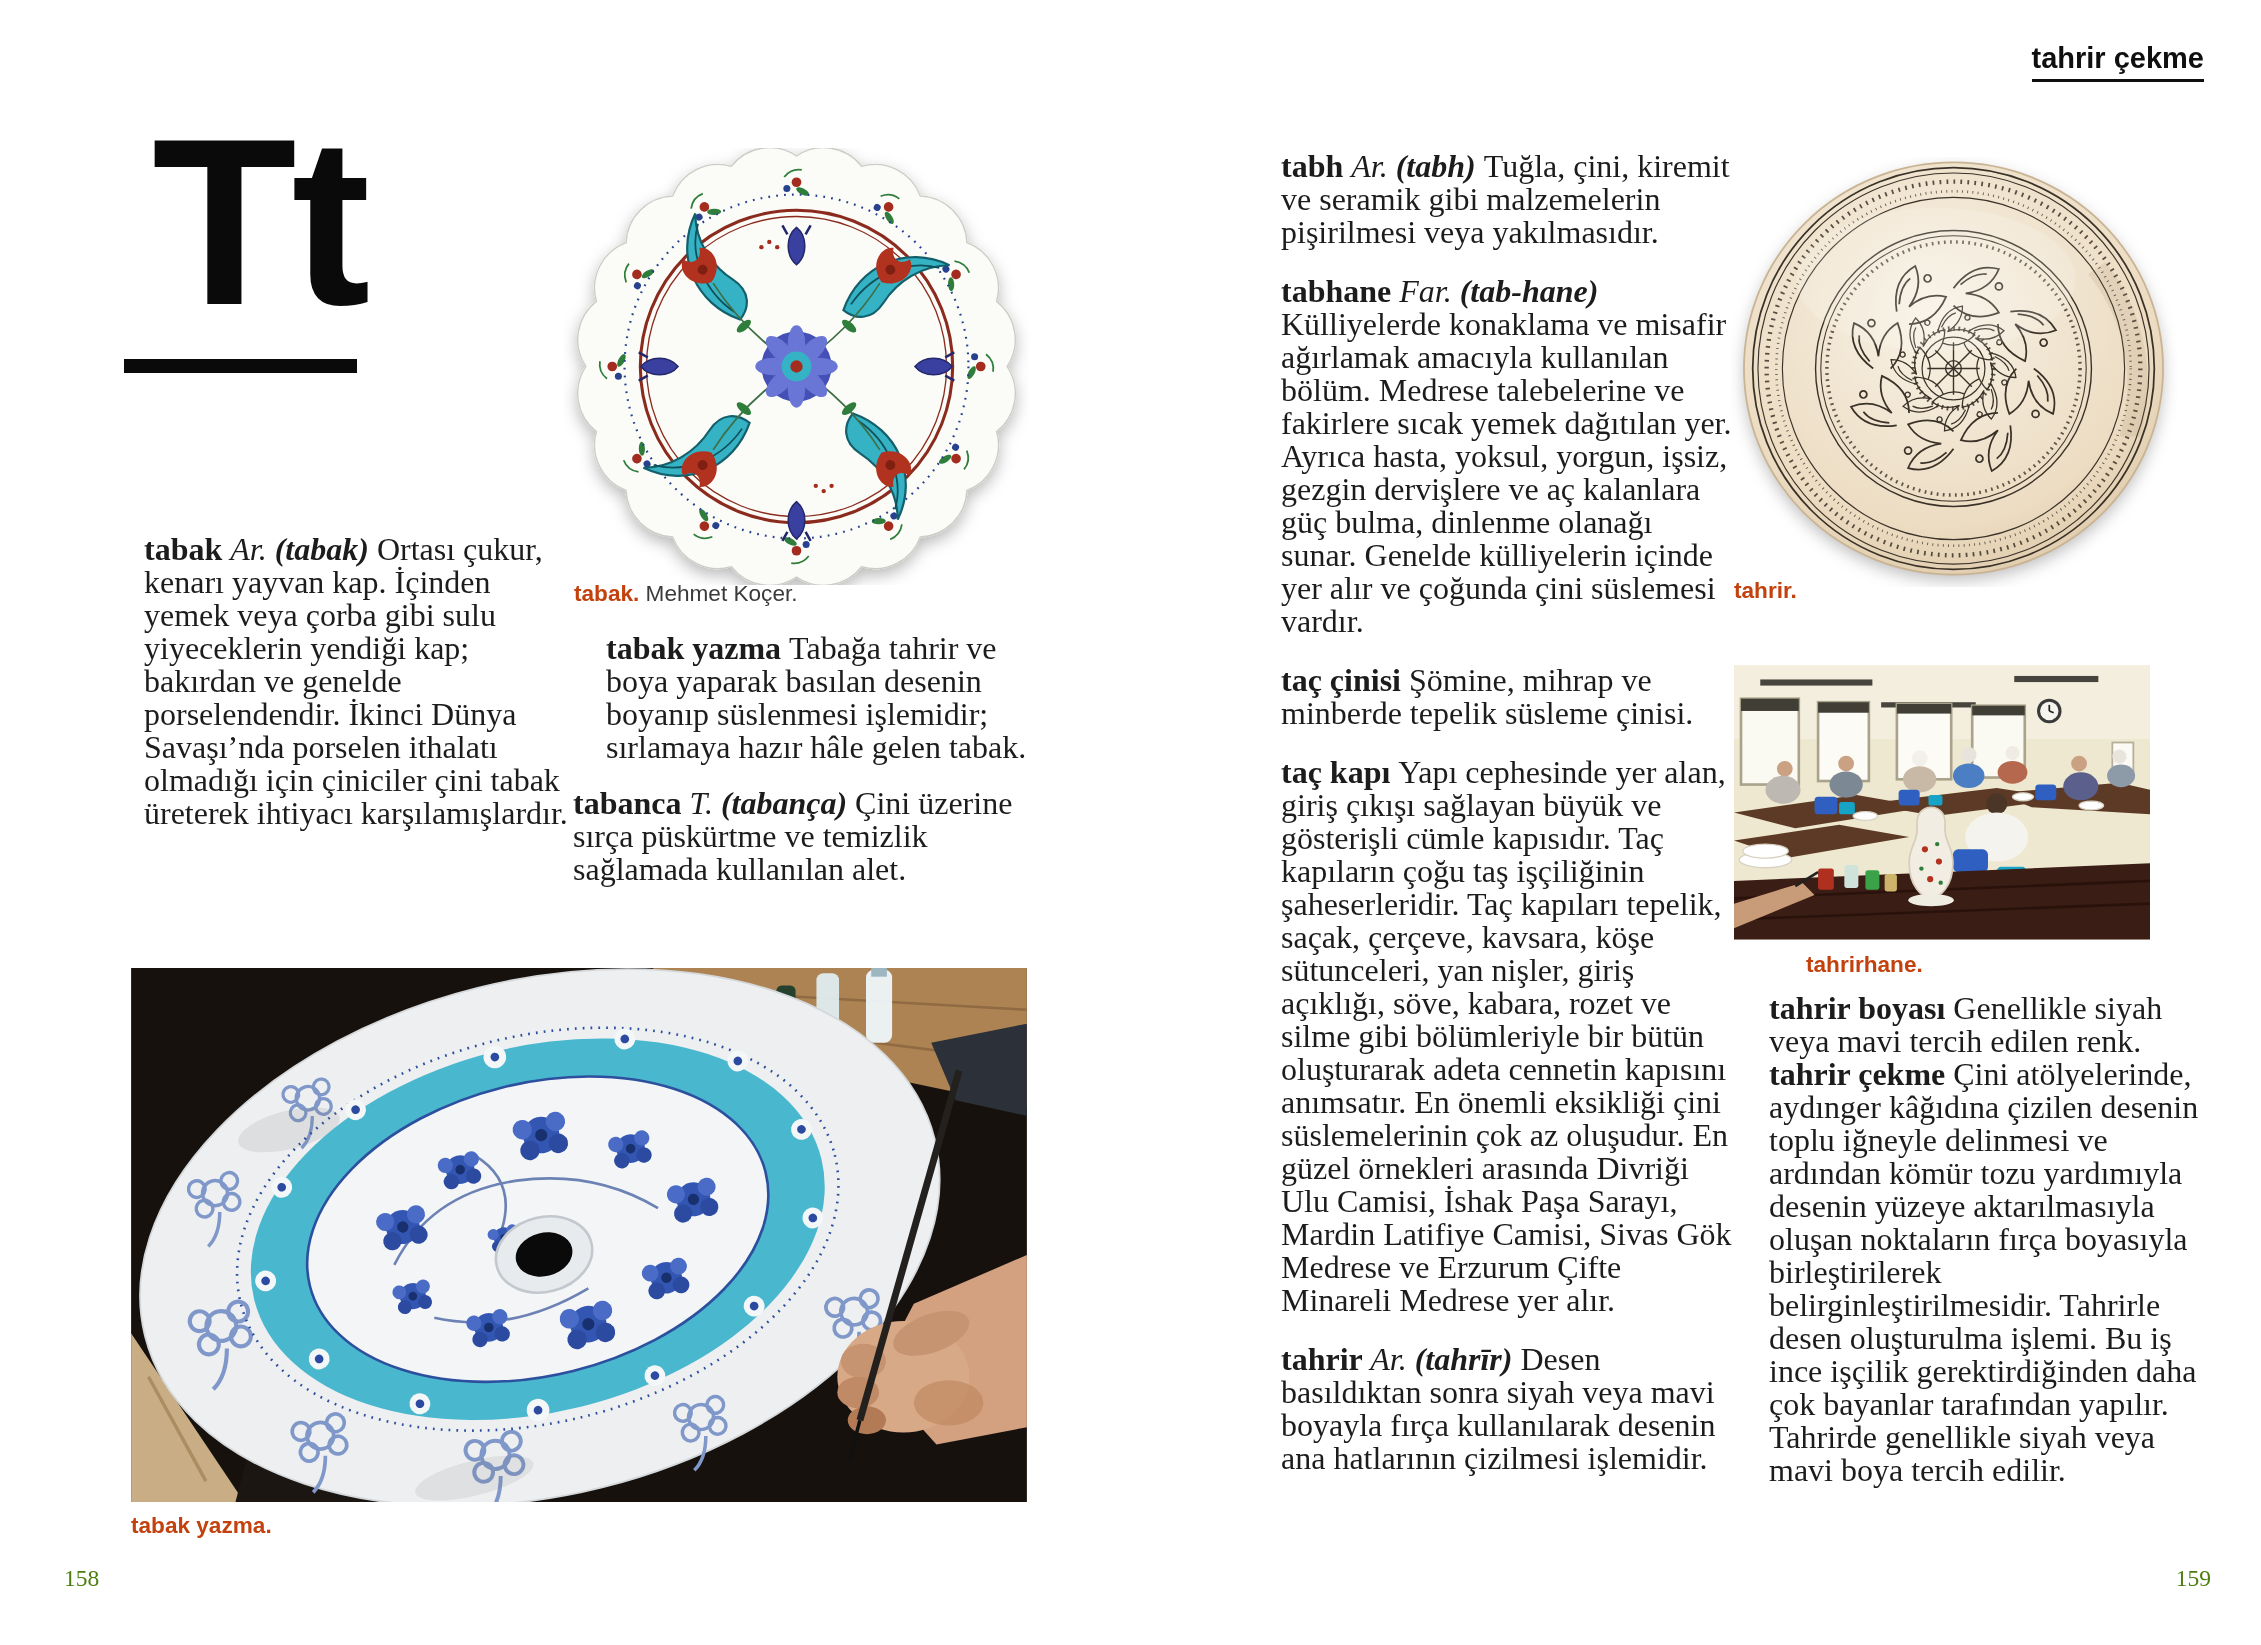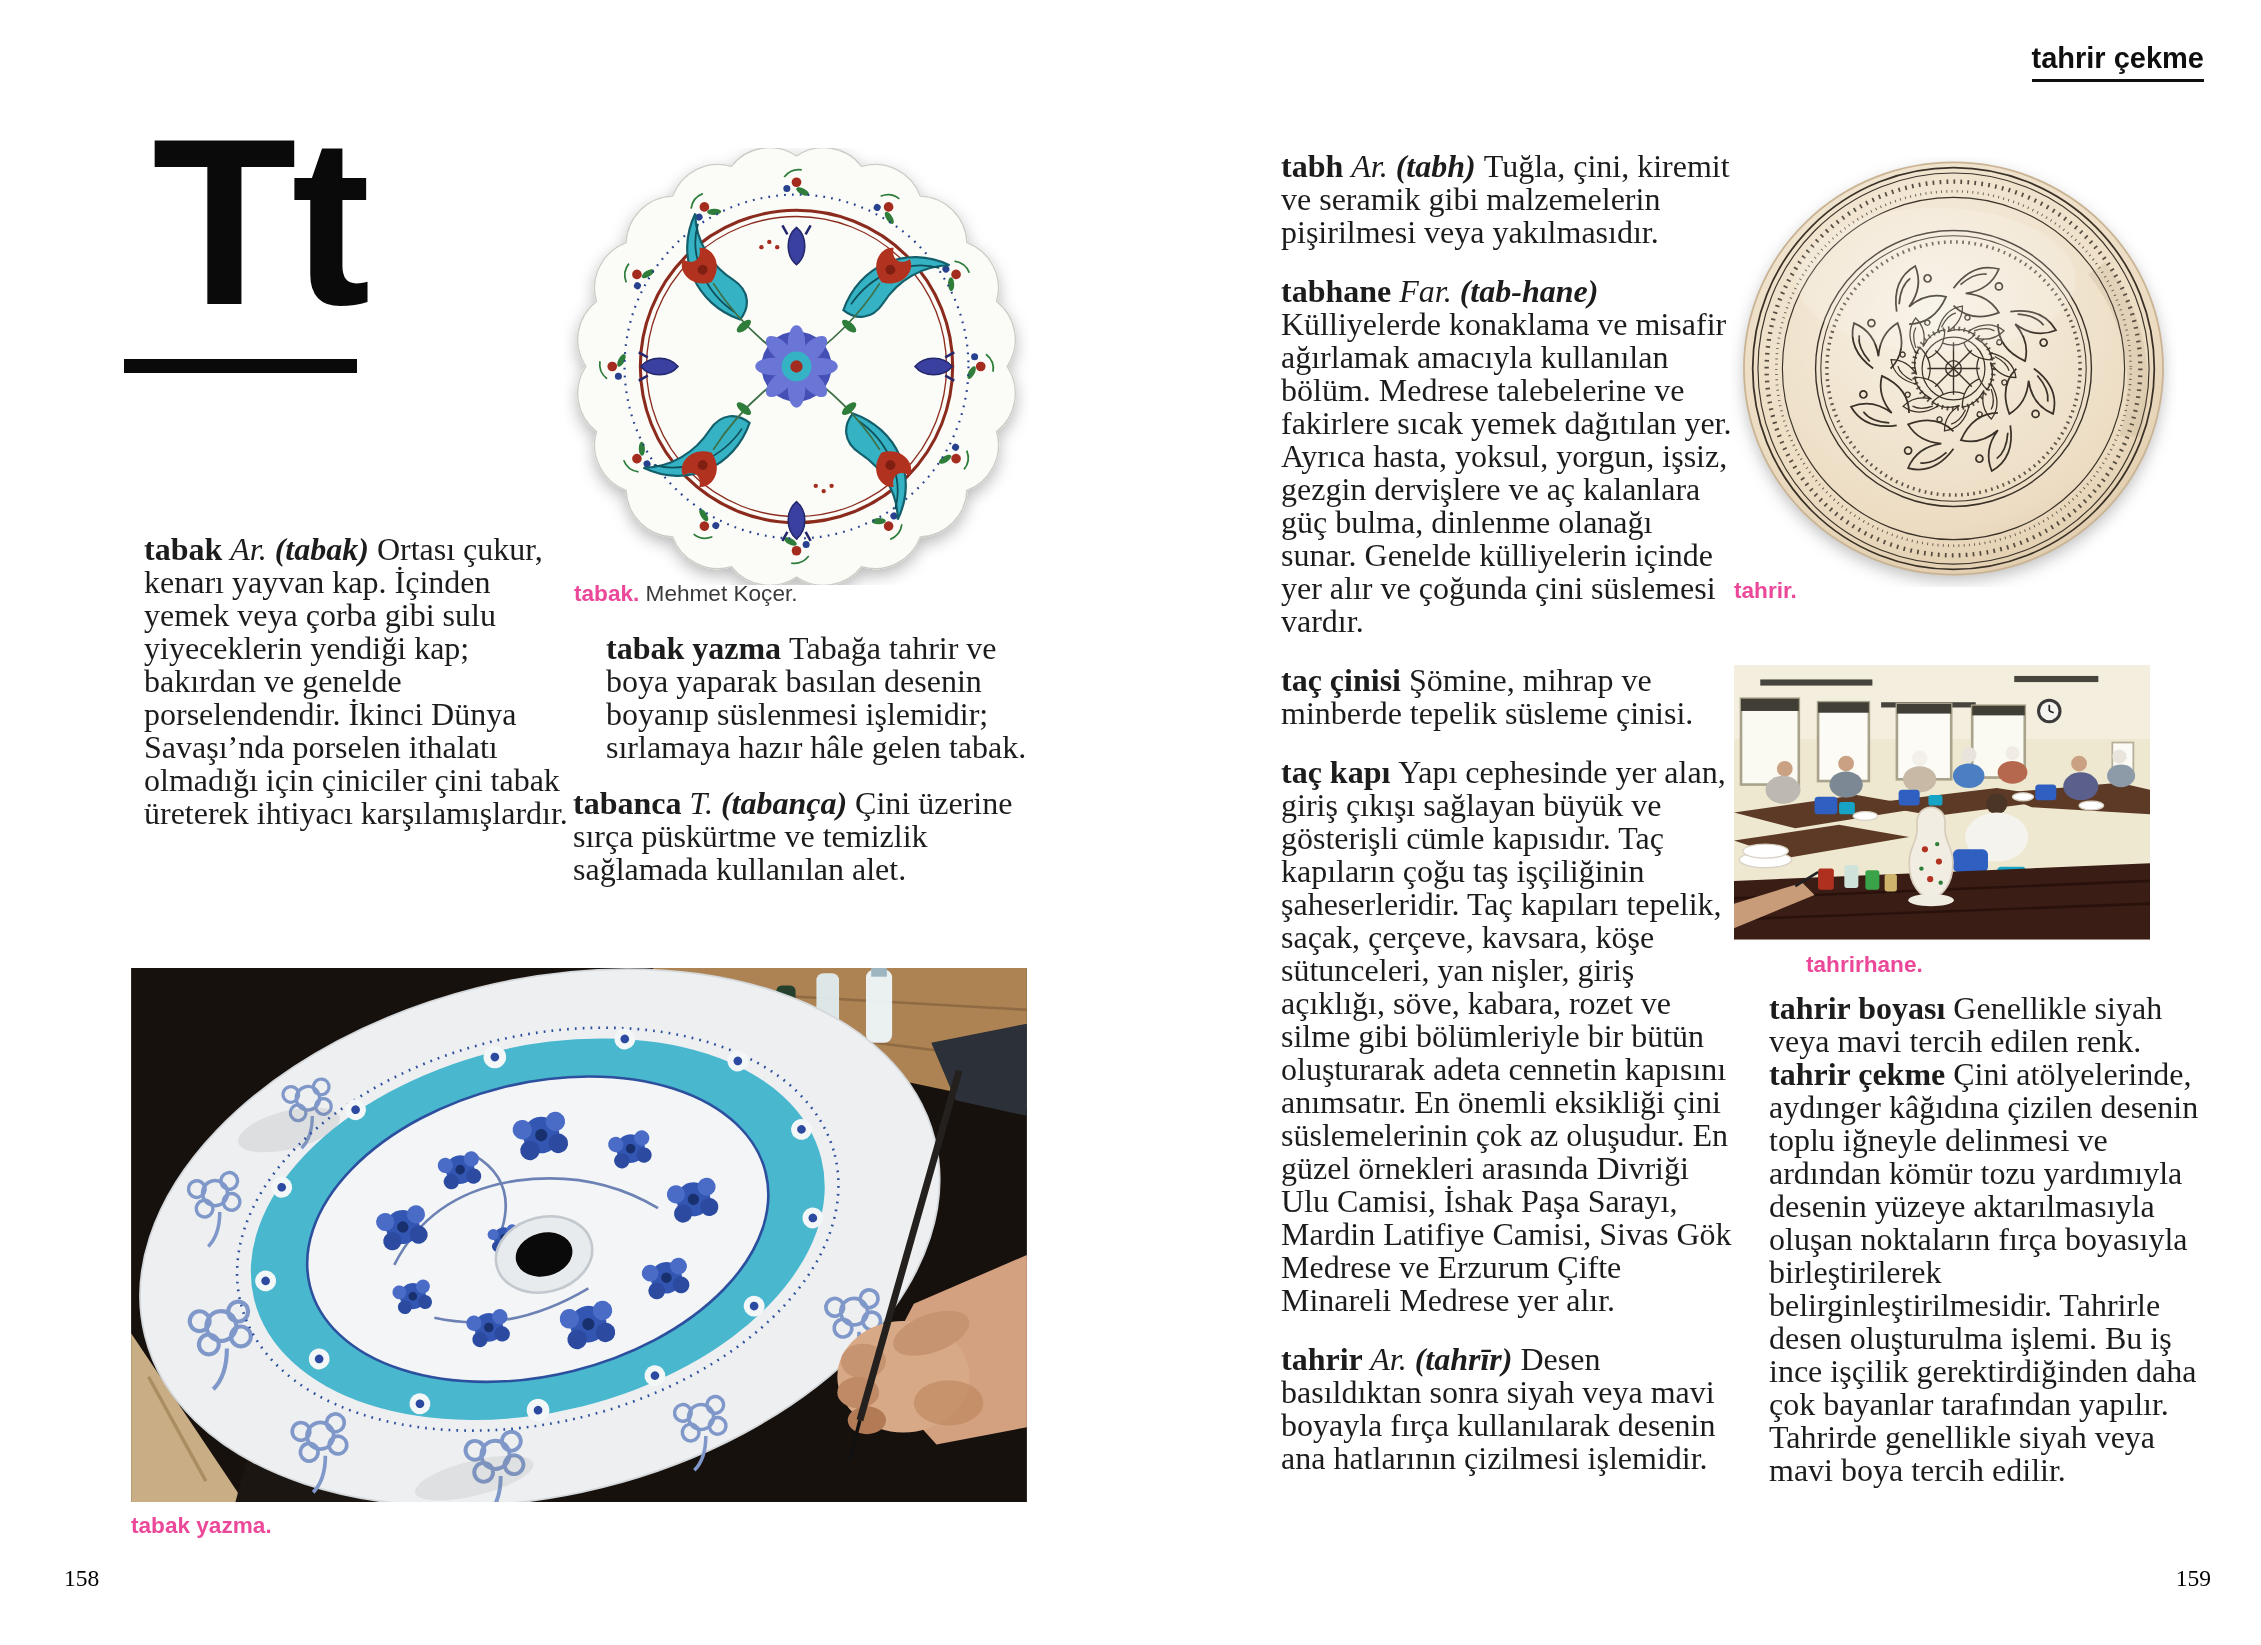--- a/index.html
+++ b/index.html
@@ -13,25 +13,25 @@
   
   .col{position:absolute;font-size:32px;line-height:33px;text-align:left;}
   .entry{margin:0 0 26px 0;}
   .entry.tight{margin-bottom:0;}
   .entry.ind{padding-left:33px;}
   .entry b{font-weight:700;}
   .entry i{font-style:italic;}
   .entry .pi{font-weight:700;font-style:italic;}
   
   .cap{position:absolute;font-family:"Liberation Sans",sans-serif;font-size:22.6px;line-height:26px;color:#3a3a3a;}
-  .cap b{color:#ec4899;font-weight:700;}
+  .cap b{color:#c2410c;font-weight:700;}
   
   .runhead{position:absolute;font-family:"Liberation Sans",sans-serif;font-weight:700;font-size:29px;
            color:#0f0f0f;border-bottom:3.5px solid #0f0f0f;padding-bottom:4.4px;}
-  .pagenum{position:absolute;font-size:23.5px;color:#000000;}
+  .pagenum{position:absolute;font-size:23.5px;color:#4d7c0f;}
   .photo{position:absolute;overflow:hidden;}
   svg{display:block;}
 </style>
 </head>
 <body>
 
 <div class="spread">
 
   <div class="abs big-letter" style="left:120px;top:103px;">Tt</div>
   <div class="abs big-rule" style="left:124px;top:359px;width:233px;height:14px;"></div>

